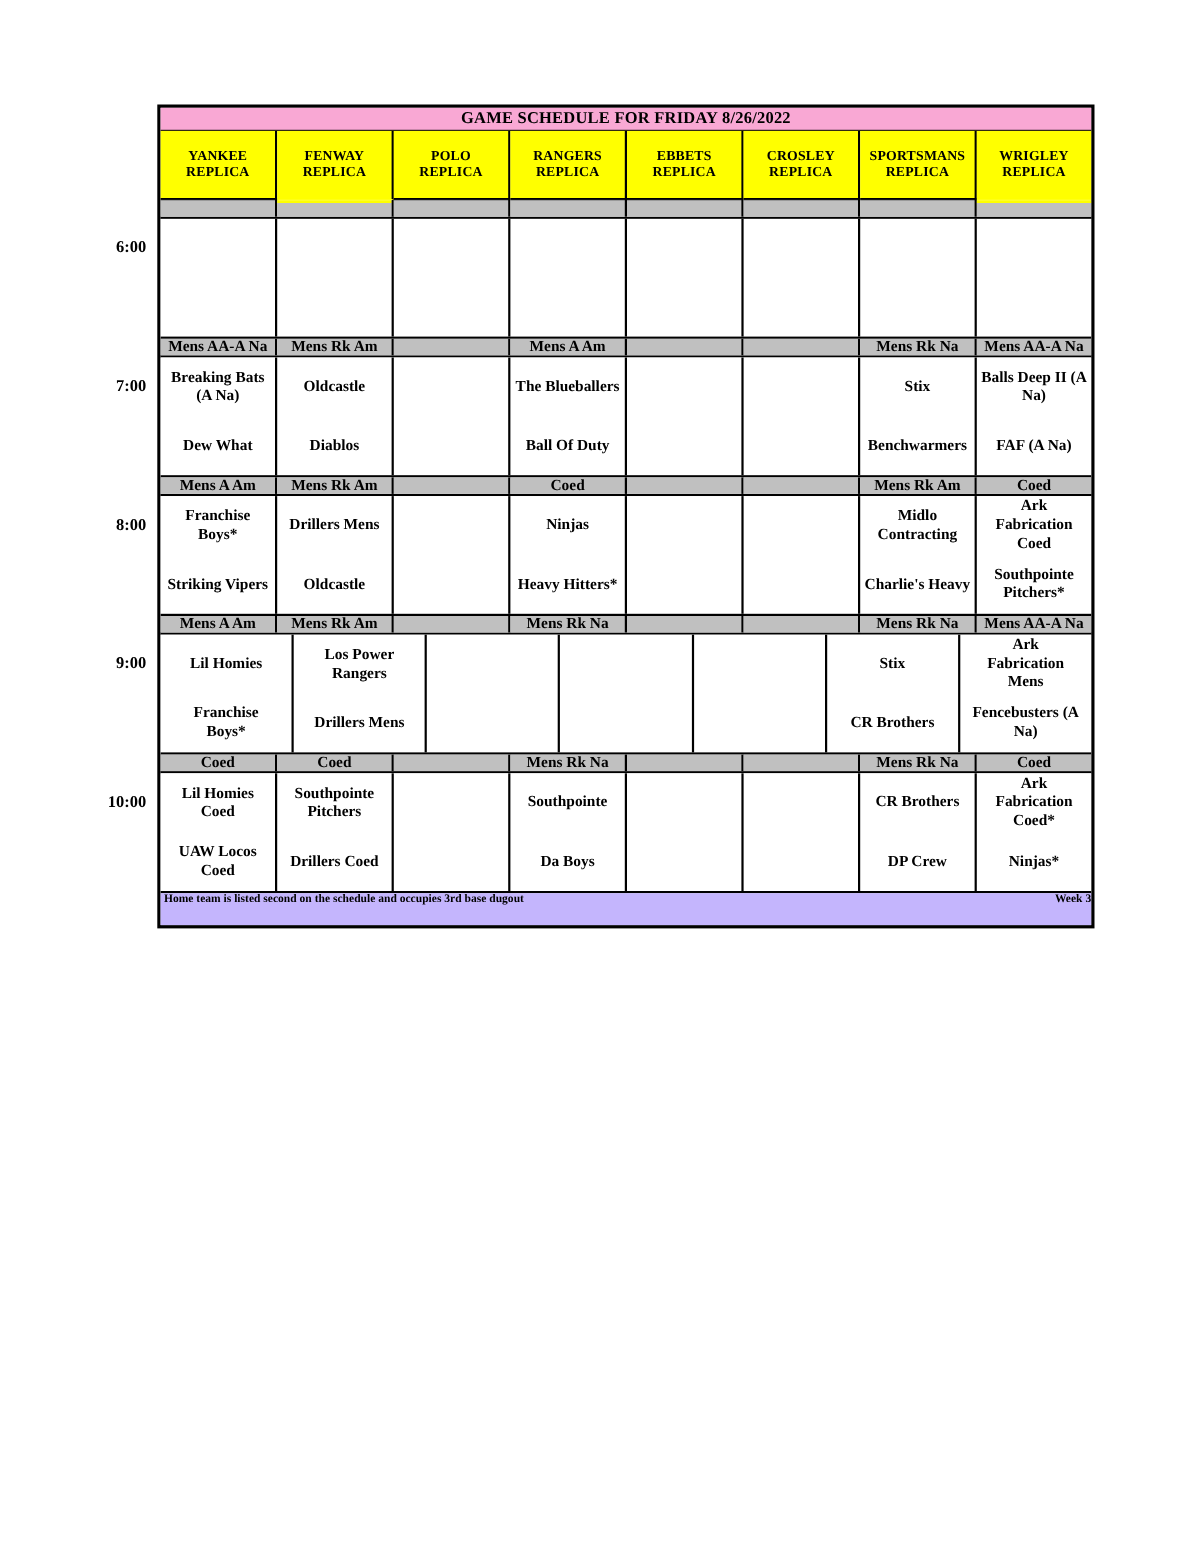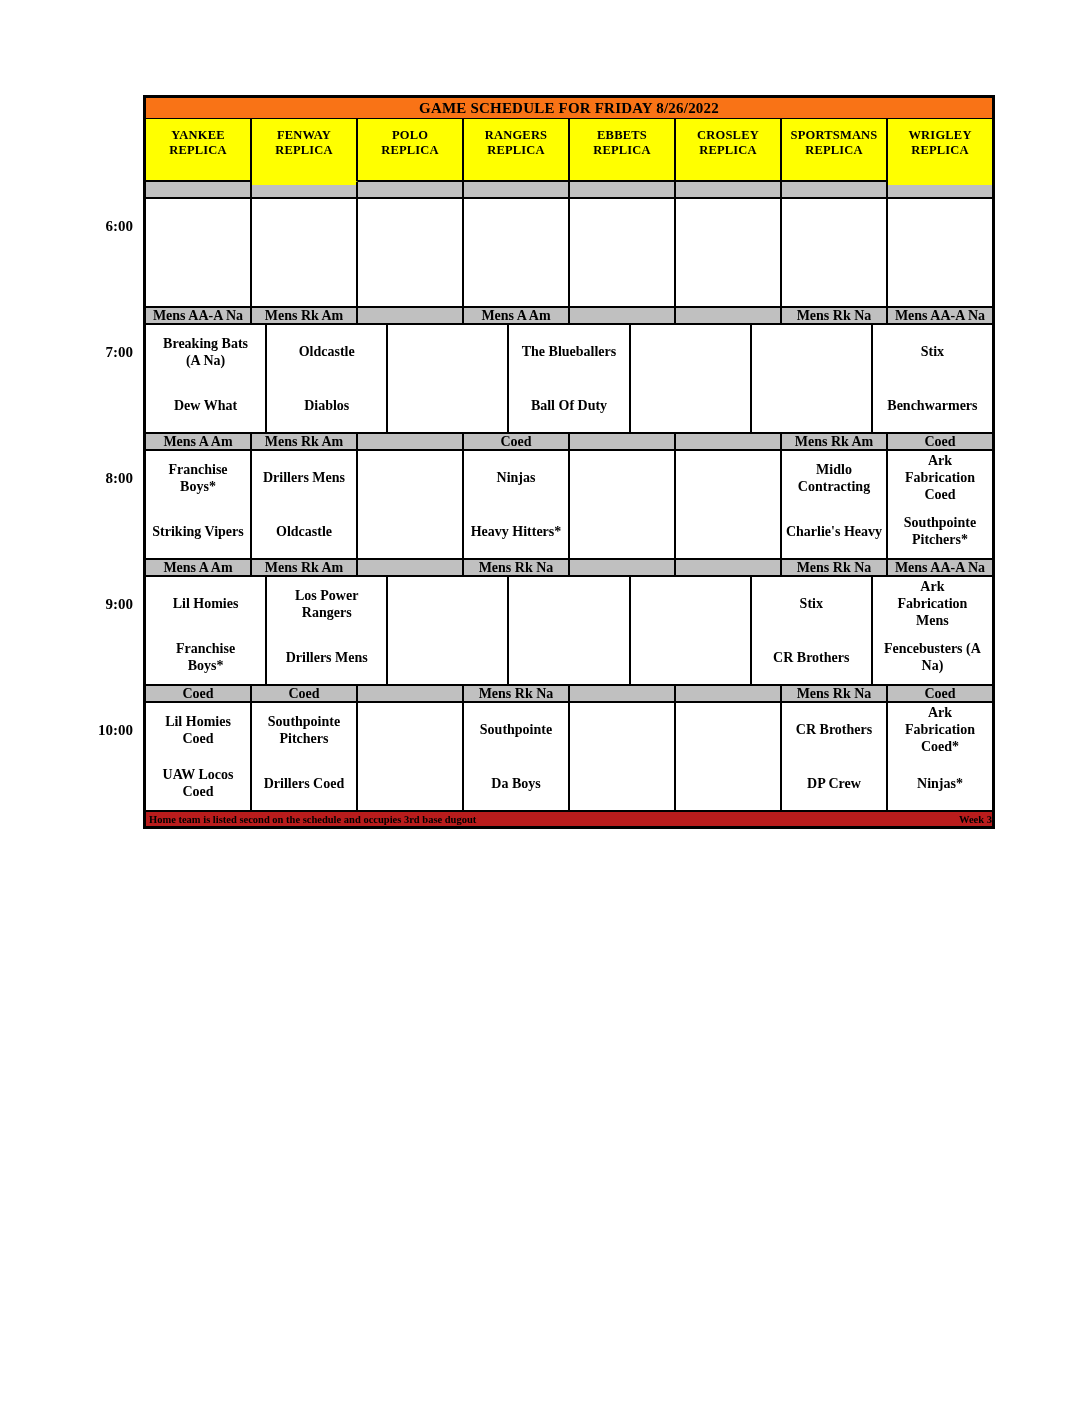--- a/index.html
+++ b/index.html
@@ -7,29 +7,29 @@
   .page {
     position:relative; width:1088px; height:1408px; background:#ffffff;
     font-family:"Liberation Serif","DejaVu Serif",serif; color:#000;
     overflow:hidden;
   }
   .schedule-table {
     position:absolute; left:143px; top:95px; width:852px;
     border:3px solid #000; background:#fff;
   }
   .title-row {
-    height:21px; background:#f97316; border-bottom:1px solid #000;
+    height:21px; background:#f9a8d4; border-bottom:1px solid #000;
     display:flex; align-items:center; justify-content:center;
     font-weight:bold; font-size:15px; letter-spacing:.2px;
   }
   .header-row { display:flex; height:62px; }
   .hcell {
     flex:1 1 0; background:#ffff00; border-right:2px solid #000;
     border-bottom:1px solid #000;
-    display:flex; flex-direction:column; justify-content:flex-start;
+    display:flex; flex-direction:column; justify-content:center;
     padding:9px 1px 11px; text-align:center;
     font-weight:bold; font-size:12.5px; letter-spacing:.2px;
   }
   .hcell:last-child { border-right:0; }
   .hcell.seep { border-bottom:0; padding-bottom:12px; }
   .band-row { display:flex; height:17px; border-bottom:2px solid #000; }
   .band-row.first { height:18px; }
   .bcell {
     flex:1 1 0; background:#c0c0c0; border-right:2px solid #000;
     display:flex; align-items:center; justify-content:center;
@@ -47,22 +47,22 @@
   .gcell:last-child { border-right:0; }
   .team {
     flex:1 1 0; display:flex; align-items:center; justify-content:center; overflow:visible;
   }
   .team > span {
     display:block; max-width:97px; text-align:center;
     font-weight:bold; font-size:14px; line-height:17px;
     overflow-wrap:anywhere;
   }
   .footer-row {
-    height:14px; background:#b91c1c;
-    display:flex; align-items:center; justify-content:space-between;
+    height:29px; background:#c4b5fd;
+    display:flex; align-items:flex-start; justify-content:space-between;
     font-weight:bold; font-size:10.5px;
   }
   .footer-note { padding-left:3px; }
   .footer-week { }
   .times { position:absolute; left:0; top:0; width:137px; }
   .time-label {
     position:absolute; right:4px; transform:translateY(-50%);
     font-weight:bold; font-size:15px; white-space:nowrap;
   }
 </style>
@@ -250,20 +250,28 @@
             </div>
           </div>
           <div class="gcell">
             <div class="team">
               <span>Stix</span>
             </div>
             <div class="team">
               <span>Benchwarmers</span>
             </div>
           </div>
+          <div class="gcell">
+            <div class="team">
+              <span>Balls Deep II (A Na)</span>
+            </div>
+            <div class="team">
+              <span>FAF (A Na)</span>
+            </div>
+          </div>
         </div>
         <div class="band-row">
           <div class="bcell">Mens A Am</div>
           <div class="bcell">Mens Rk Am</div>
           <div class="bcell"></div>
           <div class="bcell">Coed</div>
           <div class="bcell"></div>
           <div class="bcell"></div>
           <div class="bcell">Mens Rk Am</div>
           <div class="bcell">Coed</div>

